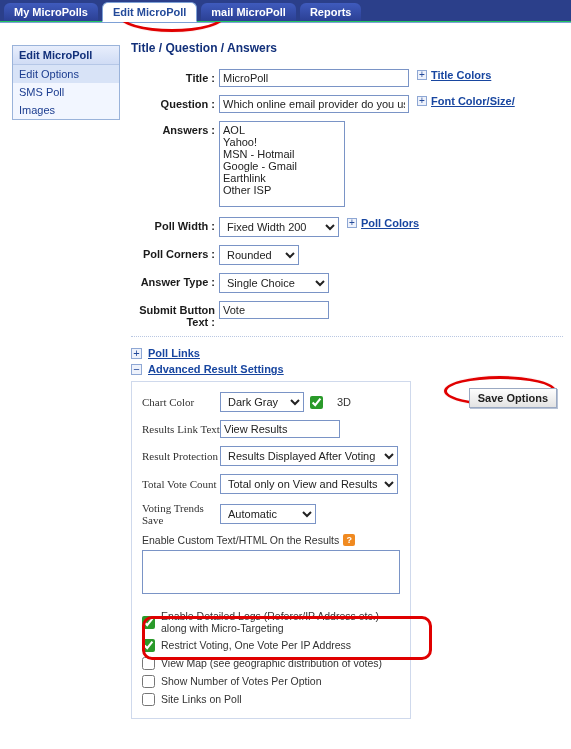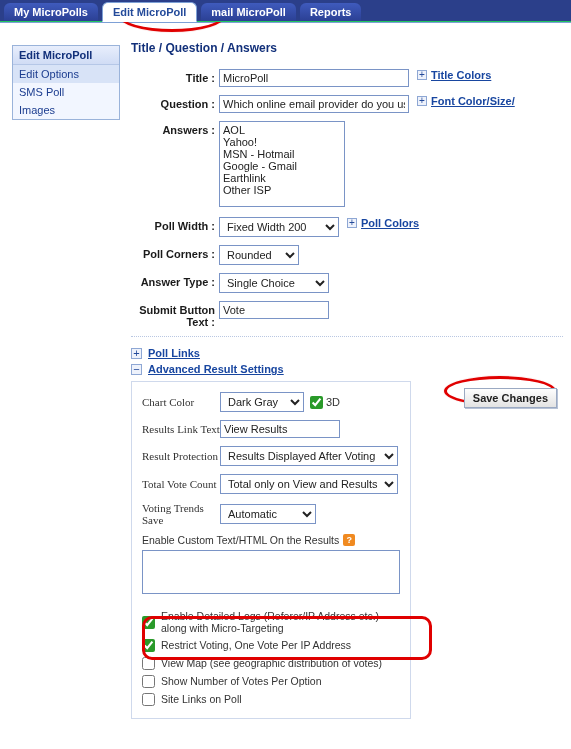--- a/index.html
+++ b/index.html
@@ -356,21 +356,21 @@
     </div>
 
     <div class="adv-panel">
 
       <div class="adv-row">
         <span class="alabel">Chart Color</span>
         <select style="width:84px">
           <option>Dark Gray</option>
         </select>
         <input type="checkbox" checked="" class="chk3d" style="">
-        <span style="margin-left:3px">3D</span>
+        <span style="margin-left:14px">3D</span>
       </div>
 
       <div class="adv-row">
         <span class="alabel">Results Link Text</span>
         <input type="text" style="width: 120px;" value="View Results">
       </div>
 
       <div class="adv-row">
         <span class="alabel">Result Protection</span>
         <select style="width:178px">
@@ -419,13 +419,13 @@
       <div class="chk-row">
         <input type="checkbox" style="">
         <span>Site Links on Poll</span>
       </div>
 
     </div>
 
   </div>
 </div>
 
-<button class="save-btn">Save Changes</button>
+<button class="save-btn">Save Options</button>
 
 </body></html>

